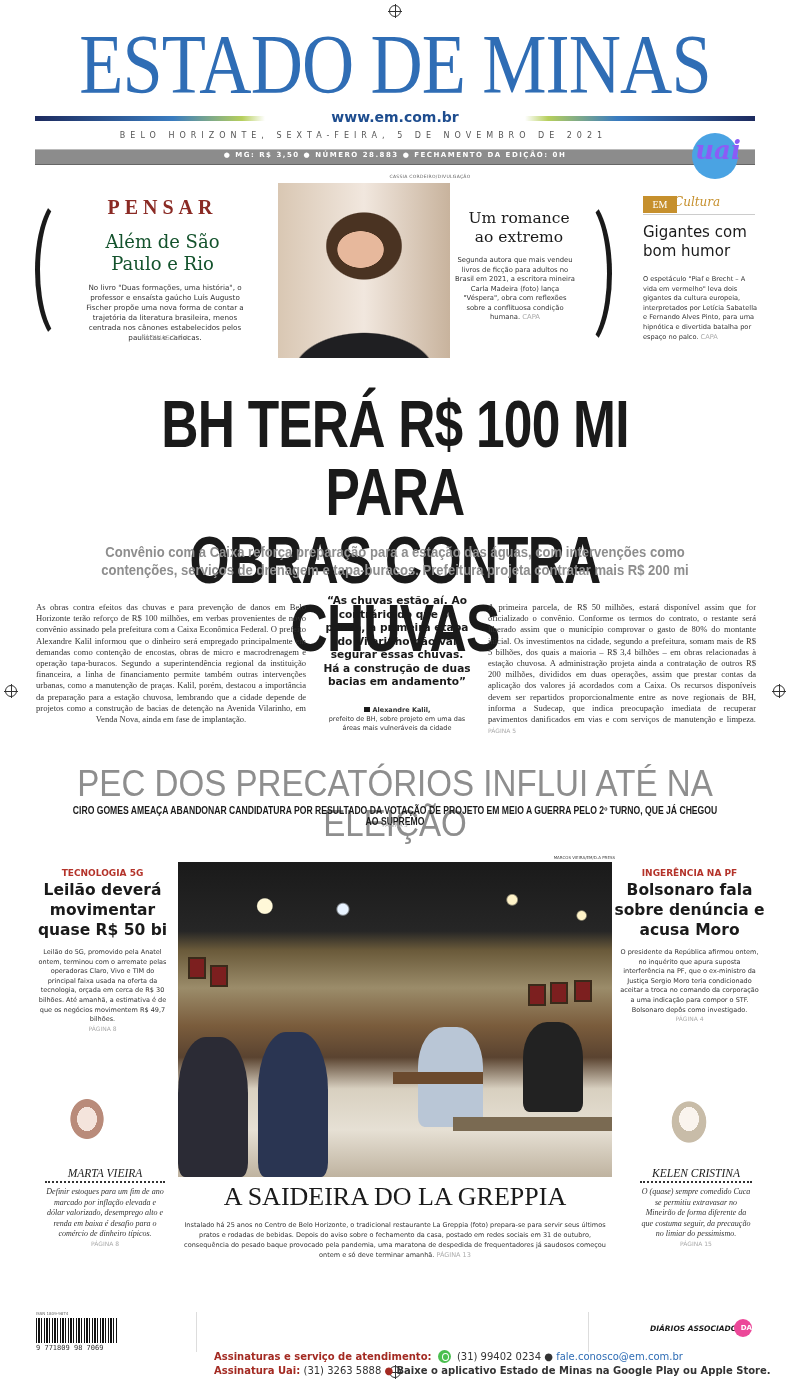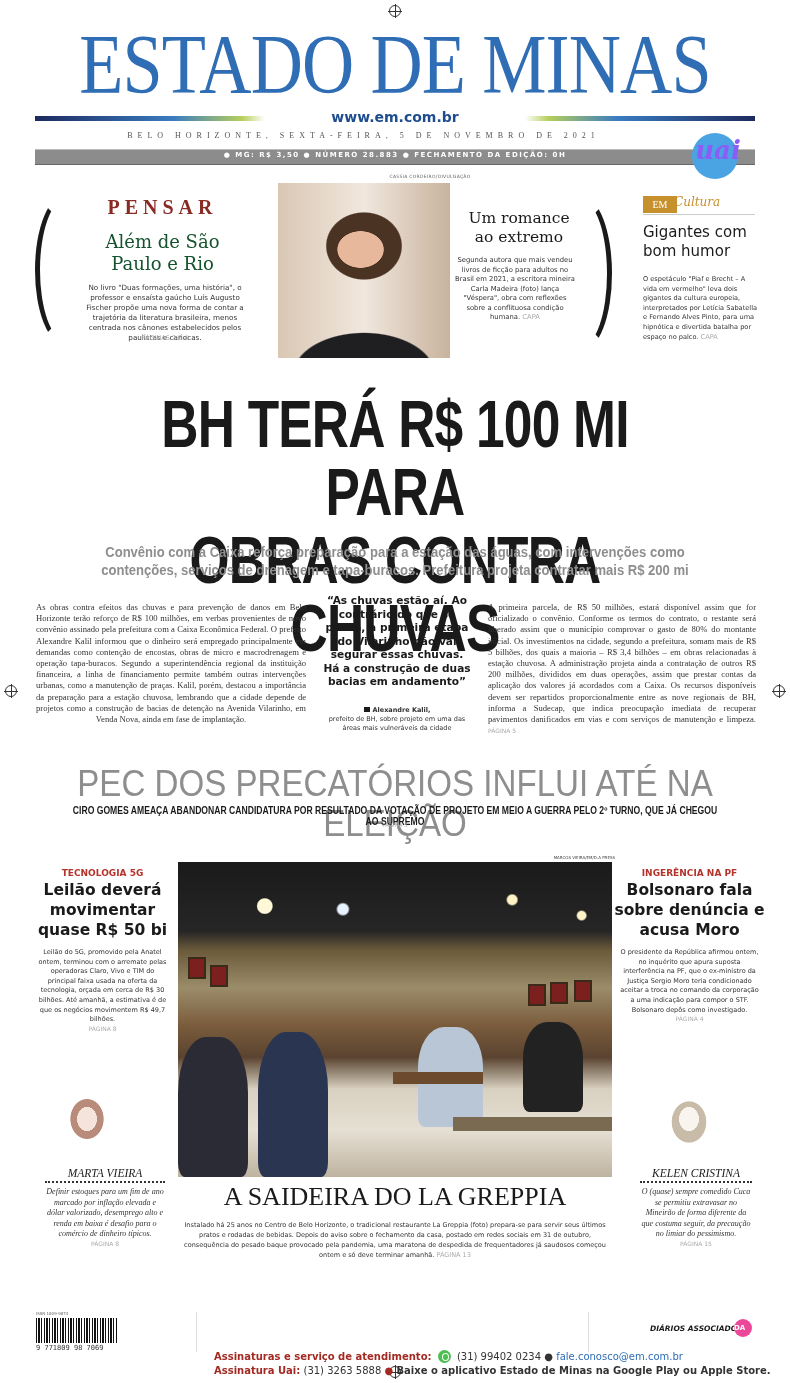--- a/index.html
+++ b/index.html
@@ -13,21 +13,21 @@
   .reg::after { content: ""; position: absolute; top: 4.5px; left: -2px; height: 1px; width: 14px; background: #333; }
 
   
   .masthead { left: 0; top: 22px; width: 790px; text-align: center;
     font-family: "Liberation Serif", serif; font-size: 84px; line-height: 86px; color: #2f6db5;
     transform: scaleX(0.86); transform-origin: 395px 0; letter-spacing: -1px; }
   .stripe { top: 116px; height: 5px; }
   .stripe.left { left: 35px; width: 230px; background: linear-gradient(to right, #1d2a5e, #3a7cc0 60%, #b6cf5c 90%, #ffffff); }
   .stripe.right { left: 525px; width: 230px; background: linear-gradient(to left, #1d2a5e, #3a7cc0 60%, #b6cf5c 90%, #ffffff); }
   .url { left: 0; top: 109px; width: 790px; text-align: center; font-family: "DejaVu Sans", sans-serif; font-weight: bold; font-size: 14px; color: #1e4d8f; }
-  .dateline { left: 0; top: 131px; width: 727px; text-align: center; font-size: 8px; letter-spacing: 5px; color: #555; font-family: Liberation Serif, serif; }
+  .dateline { left: 0; top: 131px; width: 727px; text-align: center; font-size: 8px; letter-spacing: 5px; color: #555; }
   .infobar { left: 35px; top: 149px; width: 720px; height: 16px; background: #8c8c8c; border-top: 1px solid #bbb; border-bottom: 1px solid #666; }
   .infobar-text { left: 35px; top: 151px; width: 720px; text-align: center; font-size: 7px; color: #fff; letter-spacing: 1.5px; font-weight: bold; }
   .uai-circle { left: 692px; top: 133px; width: 46px; height: 46px; border-radius: 50%; background: #4aa3e3; }
   .uai-text { left: 686px; top: 135px; width: 64px; text-align: center; font-family: "DejaVu Serif", serif; font-style: italic; font-weight: bold; font-size: 26px; color: #8b5cf6; }
 
   
   .paren { position: absolute; border: 5px solid #1a1a1a; border-radius: 50%; }
   .paren.l1 { left: 35px; top: 195px; width: 60px; height: 150px; border-right-color: transparent; border-top-color: transparent; border-bottom-color: transparent; }
   .paren.r1 { left: 552px; top: 196px; width: 60px; height: 155px; border-left-color: transparent; border-top-color: transparent; border-bottom-color: transparent; }
 
@@ -101,21 +101,21 @@
     background: repeating-linear-gradient(90deg, #111 0 1px, #fff 1px 2px, #111 2px 4px, #fff 4px 5px, #111 5px 6px, #fff 6px 8px); }
   .barcode-top { left: 36px; top: 1311px; font-size: 4px; color: #666; }
   .barcode-num { left: 36px; top: 1344px; font-family: "DejaVu Sans Mono", monospace; font-size: 7px; color: #333; }
   .footer-rule { top: 1312px; width: 1px; height: 40px; background: #ddd; }
   .foot-line { left: 214px; font-family: "DejaVu Sans", sans-serif; font-size: 10px; color: #333; white-space: nowrap; margin-top: 32px; }
   .foot-label { color: #a32a22; font-weight: bold; }
   .foot-email { color: #2f6db5; }
   .whatsapp { display: inline-block; width: 13px; height: 13px; border-radius: 50%; background: #4bbf4f; vertical-align: middle; margin: 0 3px; position: relative; }
   .whatsapp::after { content: ""; position: absolute; left: 4px; top: 3px; width: 5px; height: 6px; border: 1.5px solid #fff; border-radius: 50%; }
   .da-text { left: 650px; top: 1324px; font-family: "DejaVu Sans", sans-serif; font-style: italic; font-weight: bold; font-size: 7.5px; color: #1a1a1a; }
-  .da-logo { left: 734px; top: 1319px; width: 18px; height: 18px; border-radius: 50%; background: #ec4899; color: #fff; font-size: 7px; font-weight: bold; text-align: left; line-height: 18px; }
+  .da-logo { left: 734px; top: 1319px; width: 18px; height: 18px; border-radius: 50%; background: #ec4899; color: #fff; font-size: 7px; font-weight: bold; text-align: right; line-height: 18px; }
 </style>
 </head>
 <body>
 
 <div class="reg" style="left:389px;top:5px;"></div>
 <div class="reg" style="left:5px;top:685px;"></div>
 <div class="reg" style="left:773px;top:685px;"></div>
 <div class="reg" style="left:389px;top:1366px;"></div>
 
 <div class="abs masthead">ESTADO DE MINAS</div>

